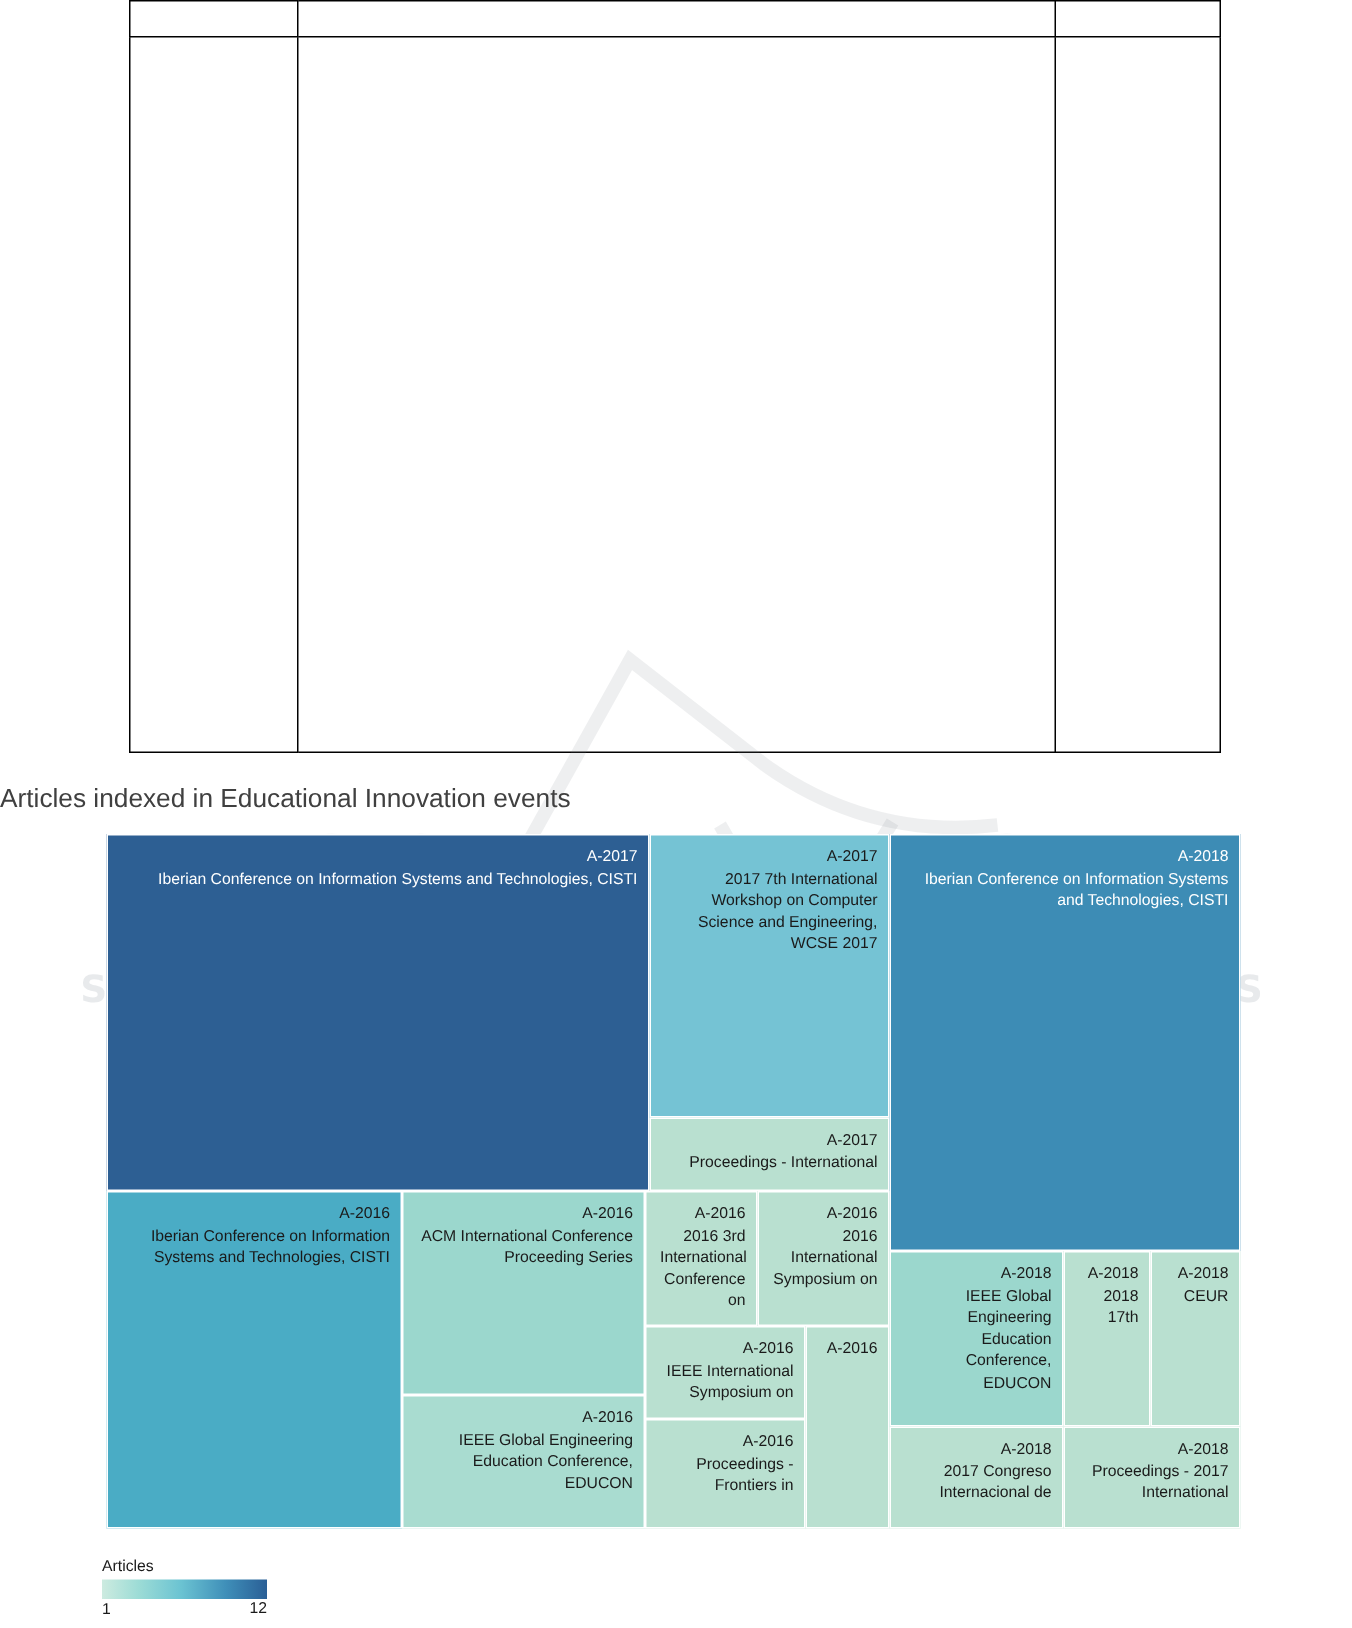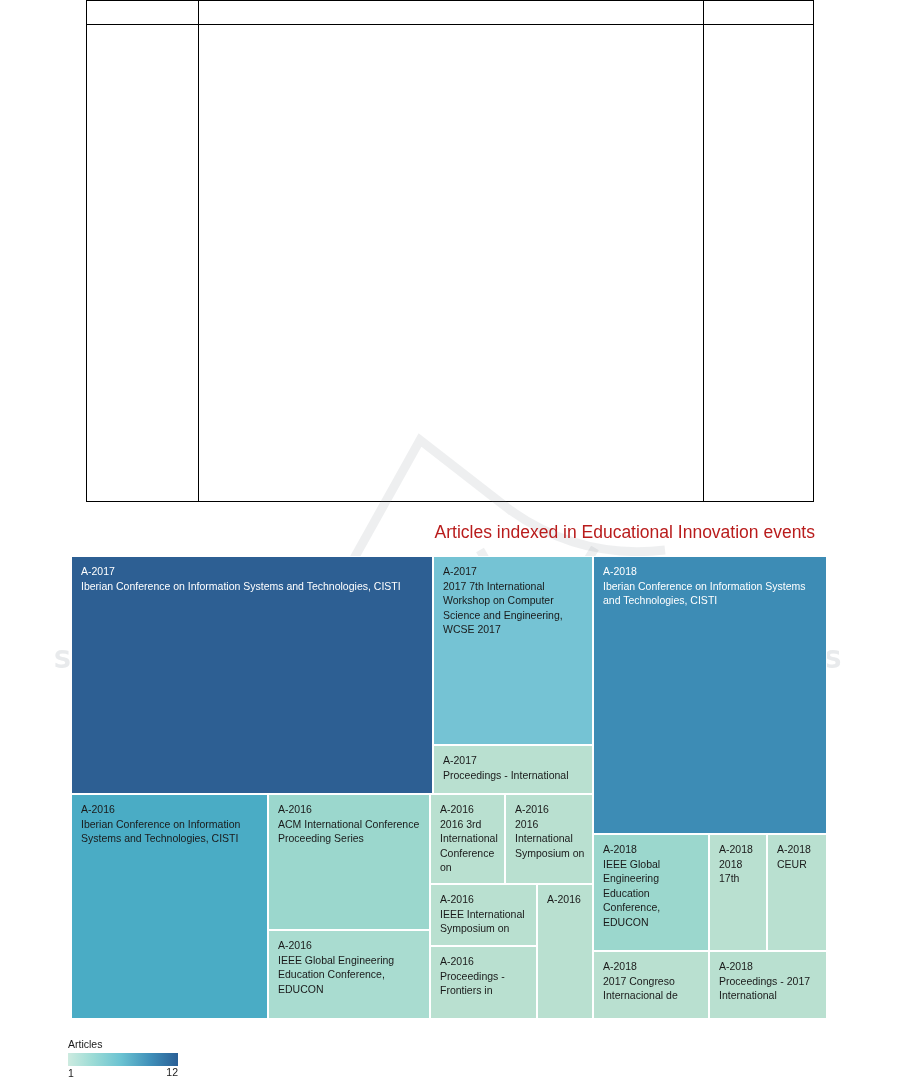--- a/index.html
+++ b/index.html
@@ -81,42 +81,43 @@
   #doc-table .c3 { width: 109px; }
   #doc-table .row-head td { height: 23px; }
   #doc-table .row-body td { height: 476px; }
 
   
   #chart-title {
     position: absolute;
     left: 0;
     top: 522px;
     width: 815px;
-    text-align: right;
+    text-align: left;
     font-size: 17.5px;
-    color: #b91c1c;
+    color: #404040;
     font-family: "Liberation Sans", sans-serif;
     z-index: 10;
   }
 
   #treemap {
     position: absolute;
     left: 71px;
     top: 556px;
     width: 756px;
     height: 463px;
     z-index: 10;
   }
 
   .cell {
     position: absolute;
     box-sizing: border-box;
     border: 1px solid #ffffff;
     overflow: hidden;
     padding: 7px 7px 2px 9px;
+    text-align: right;
   }
   .cell .lbl {
     font-size: 10.5px;
     line-height: 14.5px;
     white-space: pre-line;
     display: block;
   }
   .cell.dark .lbl { color: #ffffff; }
   .cell.light .lbl { color: #1a1a1a; }
 

